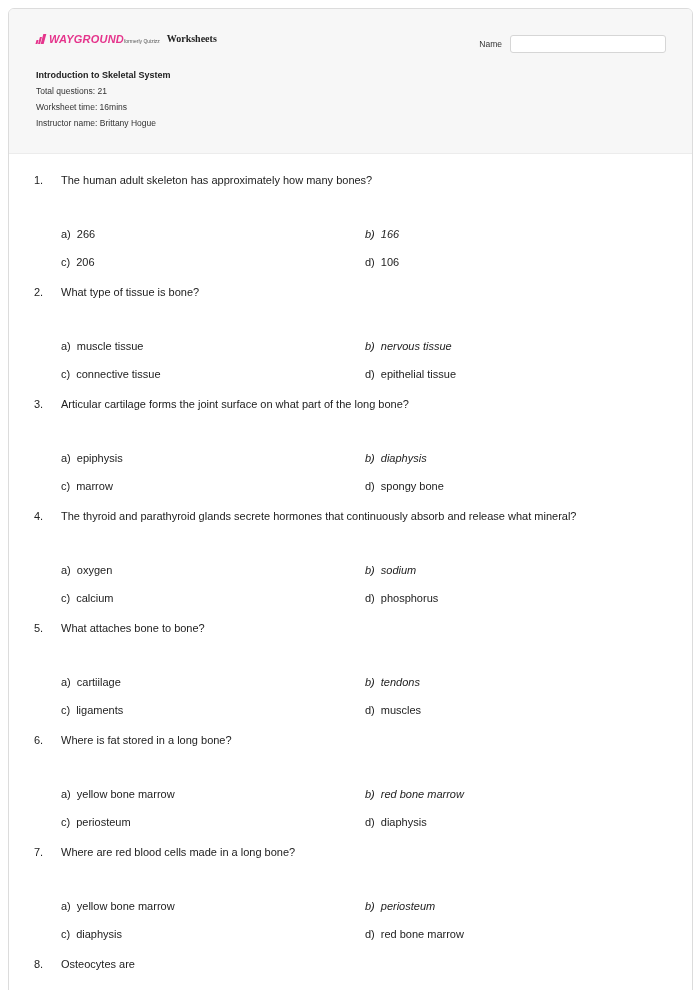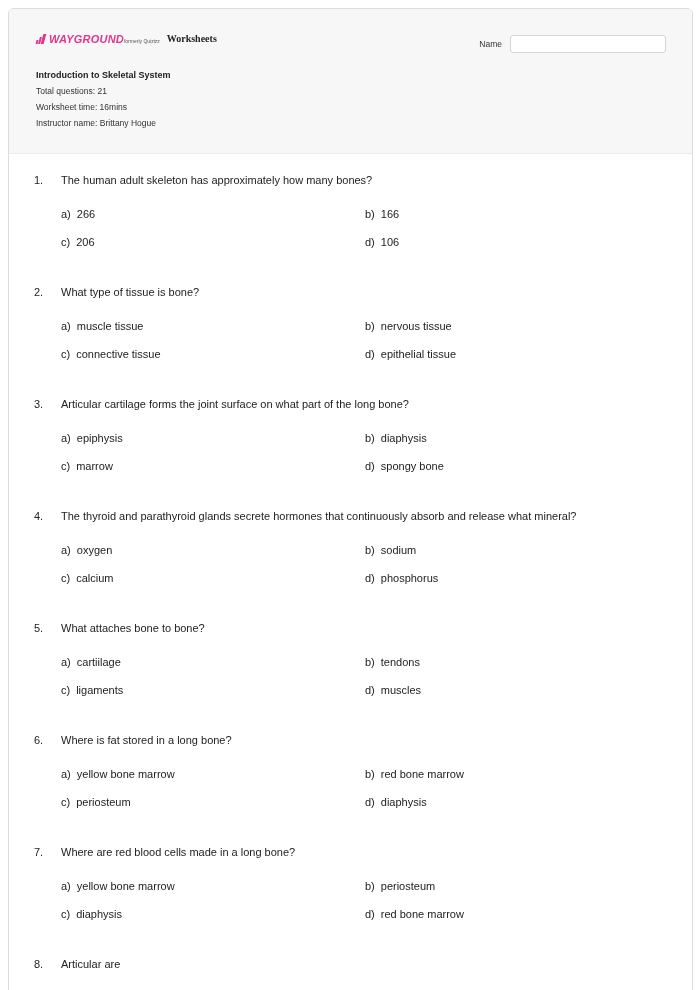--- a/index.html
+++ b/index.html
@@ -21,24 +21,24 @@
   .meta { position: absolute; left: 27px; top: 58px; font-size: 8.5px; line-height: 16px; color: #333; }
   .meta .title { font-weight: bold; font-size: 9px; color: #222; }
   .fields { position: absolute; right: 26px; top: 24px; }
   .field-row { display: flex; align-items: center; height: 22px; margin-bottom: 14px; }
   .field-row label { font-size: 8.5px; color: #333; margin-right: 8px; }
   .field-row input { width: 156px; height: 18px; border: 1px solid #d6d6d6; border-radius: 3px; background: #fff; padding: 0 4px; box-sizing: border-box; }
   .questions { padding: 20px 0 0 0; }
   .question { position: relative; height: 112px; }
   .q-text { position: absolute; left: 25px; top: 0; font-size: 11px; color: #222; white-space: nowrap; }
   .q-num { display: inline-block; width: 27px; }
-  .opt { position: absolute; font-size: 11px; color: #222; white-space: nowrap; }
+  .opt { position: absolute; font-size: 11px; color: #222; white-space: nowrap; margin-top: 20px; }
   .opt .letter { margin-right: 6px; }
   .opt.a { left: 52px; top: 34px; }
-  .opt.b { left: 356px; top: 34px; }
+  .opt.b { left: 356px; top: 34px; font-style: italic; }
   .opt.c { left: 52px; top: 62px; }
   .opt.d { left: 356px; top: 62px; }
 </style>
 </head>
 <body>
 
 <div class="card">
   <div class="header">
     <div class="brand">
       <div class="logo">
@@ -122,16 +122,16 @@
 
     <div class="question">
       <div class="q-text"><span class="q-num">7.</span><span>Where are red blood cells made in a long bone?</span></div>
       <div class="opt a"><span class="letter">a)</span><span>yellow bone marrow</span></div>
       <div class="opt b"><span class="letter">b)</span><span>periosteum</span></div>
       <div class="opt c"><span class="letter">c)</span><span>diaphysis</span></div>
       <div class="opt d"><span class="letter">d)</span><span>red bone marrow</span></div>
     </div>
 
     <div class="question">
-      <div class="q-text"><span class="q-num">8.</span><span>Articular are</span></div>
+      <div class="q-text"><span class="q-num">8.</span><span>Osteocytes are</span></div>
     </div>
   </div>
 </div>
 
 </body></html>

